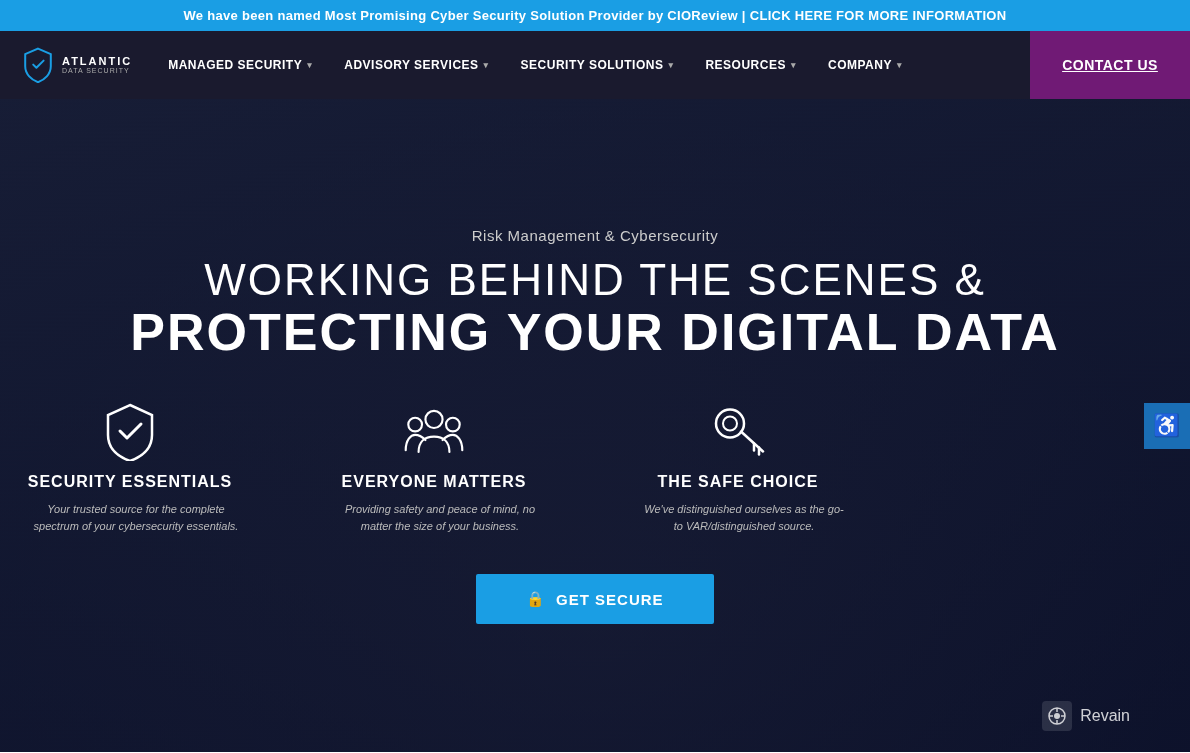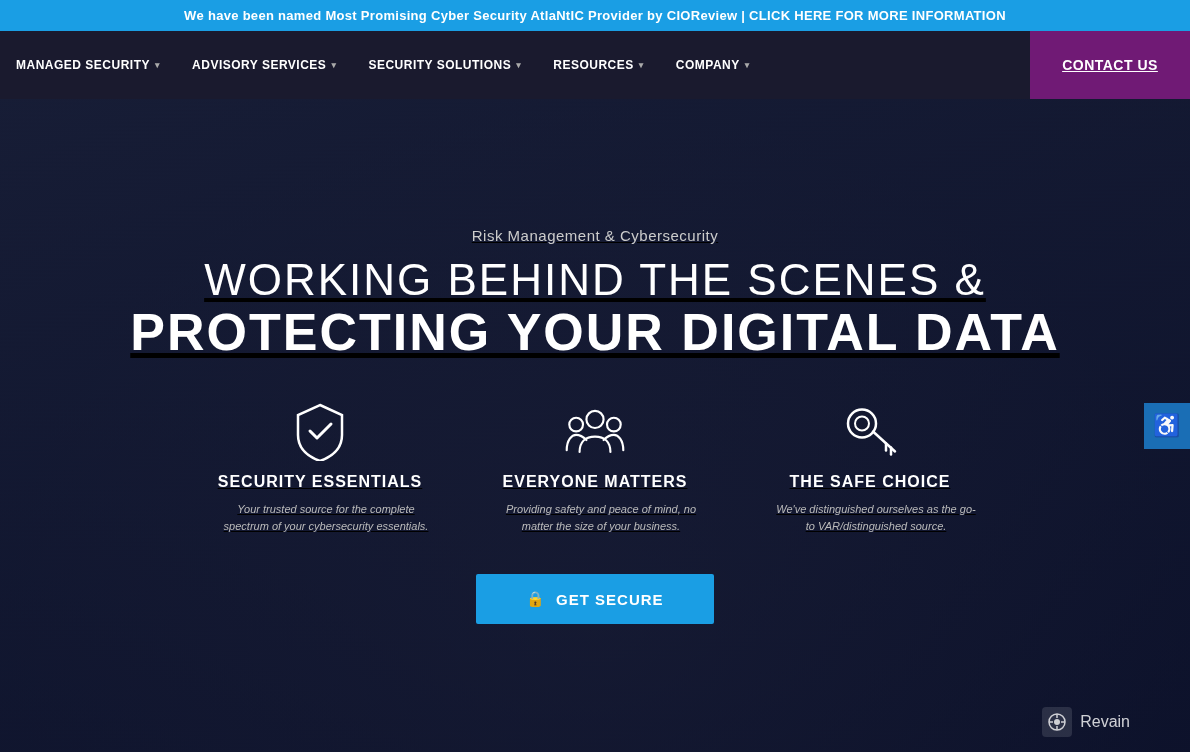--- a/index.html
+++ b/index.html
@@ -111,21 +111,20 @@
     .hero {
       position: relative;
       width: 100%;
       height: calc(753px - 68px - 32px);
       background: #0f172a;
       overflow: hidden;
       display: flex;
       flex-direction: column;
       align-items: center;
       justify-content: center;
-      text-decoration: underline;
     }
 
     
     .hero-bg {
       position: absolute;
       top: 0; left: 0; right: 0; bottom: 0;
       background: linear-gradient(
         rgba(10,15,40,0.7),
         rgba(10,15,40,0.75)
       );
@@ -193,22 +192,21 @@
       font-weight: 900;
       text-transform: uppercase;
       letter-spacing: 2px;
       color: white;
       line-height: 1.1;
       margin-bottom: 40px;
     }
 
     .hero-features {
       display: flex;
-      justify-content: center;
-      gap: 55px;
+      gap: 84px;
       margin-bottom: 40px;
     }
 
     .hero-feature {
       display: flex;
       flex-direction: column;
       align-items: center;
       max-width: 220px;
     }
 
@@ -274,21 +272,21 @@
       align-items: center;
       justify-content: center;
       cursor: pointer;
       z-index: 10;
       font-size: 22px;
     }
 
     
     .revain-watermark {
       position: absolute;
-      bottom: 15px;
+      bottom: 21px;
       right: 60px;
       display: flex;
       align-items: center;
       gap: 8px;
       z-index: 10;
       opacity: 0.8;
     }
 
     .revain-icon {
       width: 30px;
@@ -305,23 +303,33 @@
 
     .revain-text {
       color: white;
       font-size: 16px;
       font-weight: 500;
     }
   </style>
 </head>
 <body>
 
-<div class="top-banner">We have been named Most Promising Cyber Security AtlaNtIC Provider by CIOReview | CLICK HERE FOR MORE INFORMATION</div>
+<div class="top-banner">We have been named Most Promising Cyber Security Solution Provider by CIOReview | CLICK HERE FOR MORE INFORMATION</div>
 
 <nav class="navbar">
+  <div class="navbar-logo">
+    <svg class="logo-shield" viewBox="0 0 40 45" xmlns="http://www.w3.org/2000/svg">
+      <path d="M20 2 L36 9 L36 24 C36 34 28 41 20 44 C12 41 4 34 4 24 L4 9 Z" fill="none" stroke="#1a9ee4" stroke-width="2.5"></path>
+      <path d="M14 22 L18 26 L27 17" fill="none" stroke="#1a9ee4" stroke-width="2.5" stroke-linecap="round" stroke-linejoin="round"></path>
+    </svg>
+    <div class="logo-text">
+      <span class="top-word">AtlaNtIC</span>
+      <span class="bottom-words">Data Security</span>
+    </div>
+  </div>
 
   <div class="nav-items">
     <div class="nav-item">
       <span>MANAGED SECURITY</span>
       <span class="arrow">▾</span>
     </div>
     <div class="nav-item">
       <span>ADVISORY SERVICES</span>
       <span class="arrow">▾</span>
     </div>

